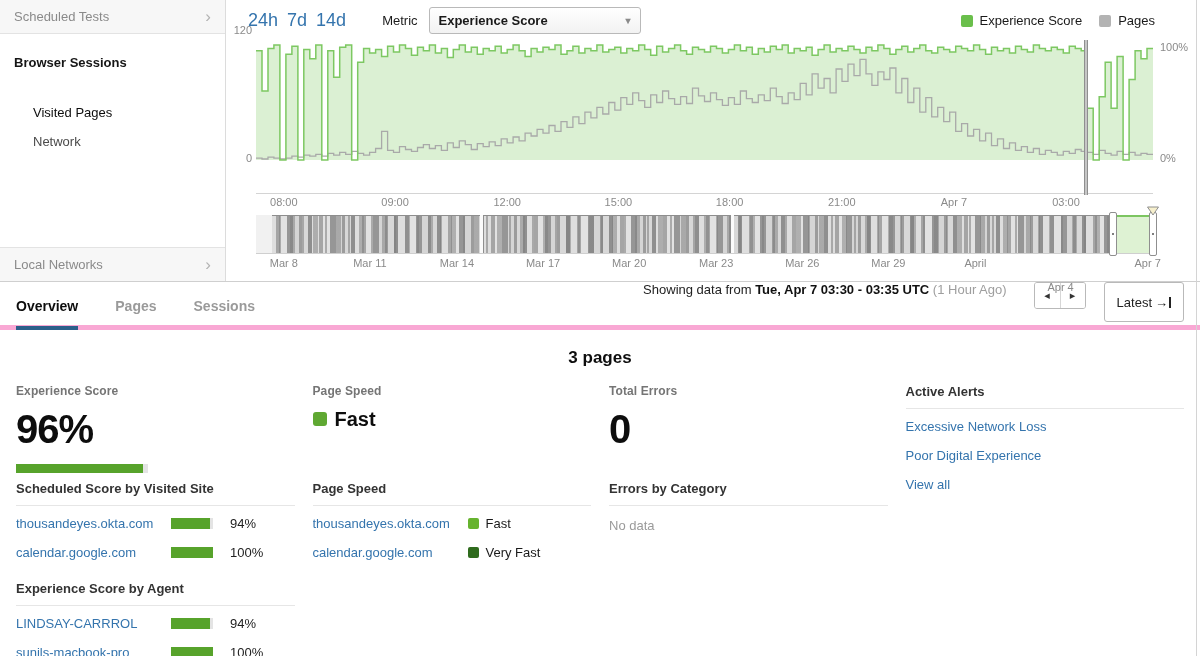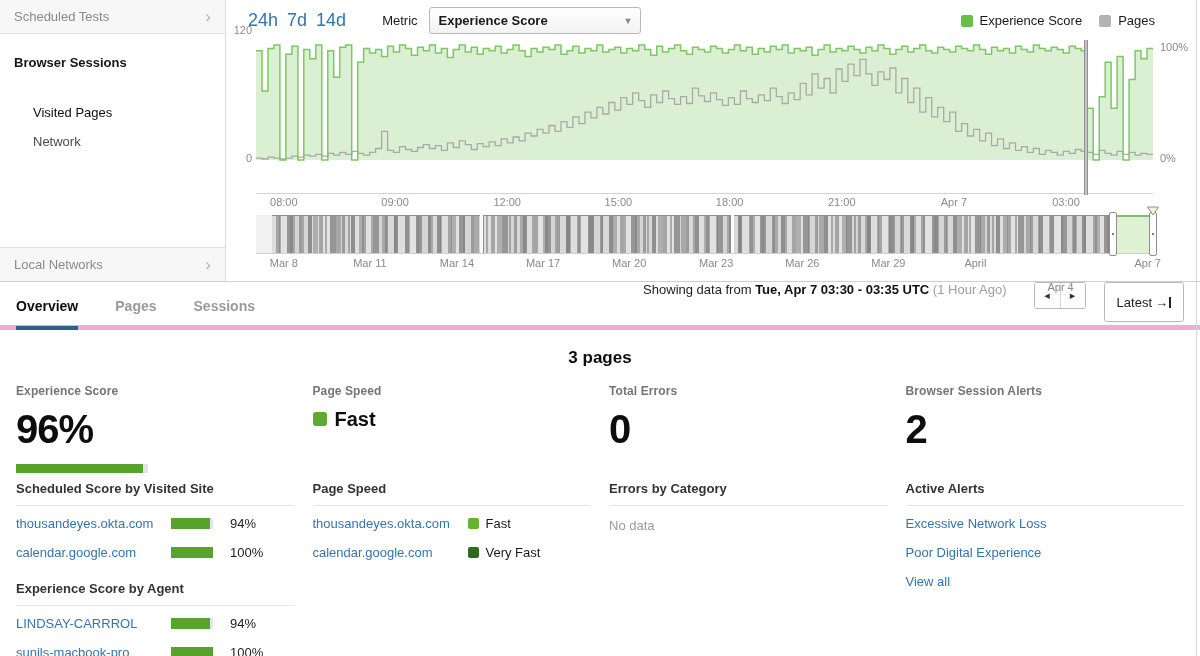--- a/index.html
+++ b/index.html
@@ -313,24 +313,20 @@
         <div class="card-value">0</div>
       </div>
       <div class="section">
         <div class="section-title">Errors by Category</div>
         <div class="divider"></div>
         <div class="nodata">No data</div>
       </div>
     </div>
 
     <div>
-      <div class="card">
-        <div class="card-label">Browser Session Alerts</div>
-        <div class="card-value">2</div>
-      </div>
       <div class="section">
         <div class="section-title">Active Alerts</div>
         <div class="divider"></div>
         <div class="alink">Excessive Network Loss</div>
         <div class="alink">Poor Digital Experience</div>
         <div class="alink">View all</div>
       </div>
     </div>
   </div>
 </div>

